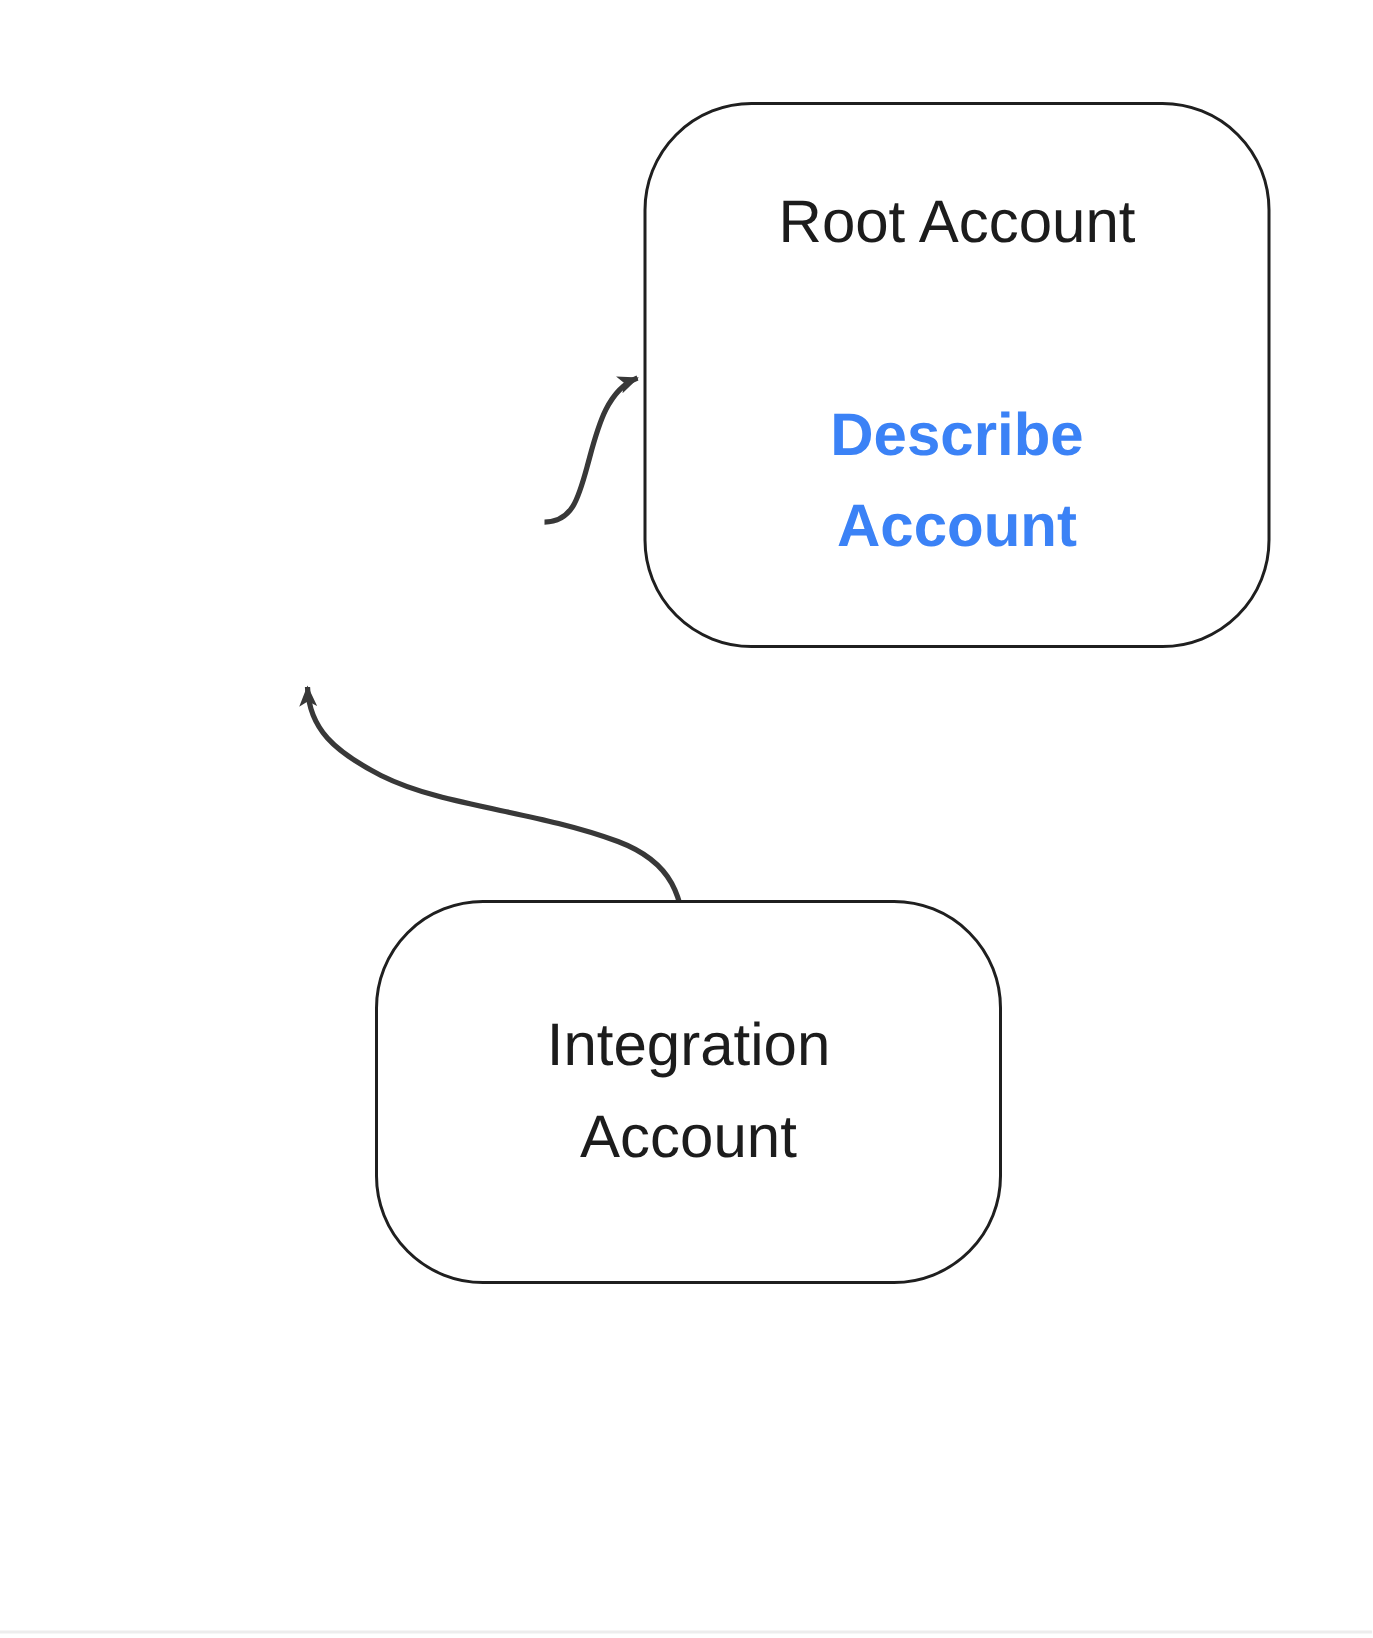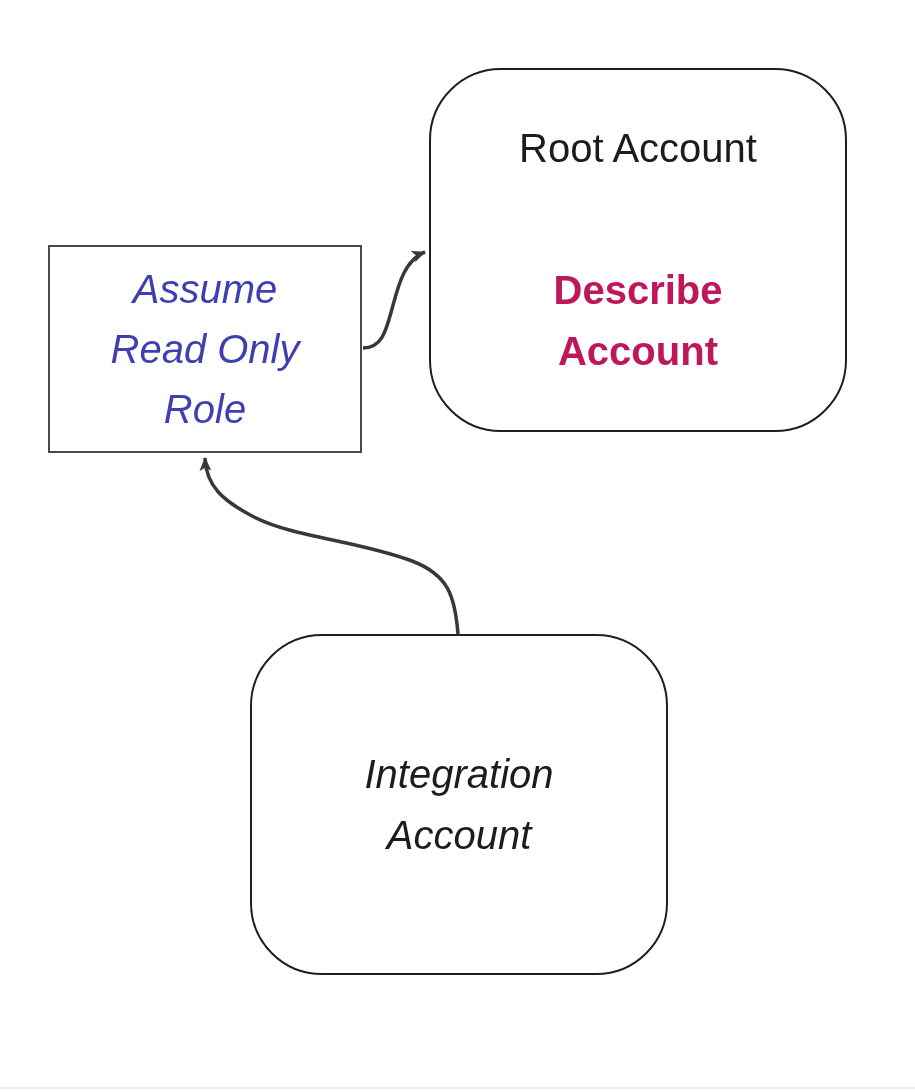--- a/index.html
+++ b/index.html
@@ -44,21 +44,21 @@
   .node-title {
     font-size: 40px;
     line-height: 61px;
     color: #1c1c1c;
     white-space: pre-line;
   }
   .node-action {
     font-size: 40px;
     line-height: 61px;
     font-weight: bold;
-    color: #be185d;
+    color: #3b82f6;
     white-space: pre-line;
   }
   .node-action.gap-above {
     margin-top: 61px;
   }
   .assume-label {
     font-size: 40px;
     line-height: 60px;
     font-style: italic;
     color: #3f3fb2;
@@ -72,24 +72,23 @@
     gap: 20px;
   }
   #assume-node {
     left: 48px;
     top: 245px;
     width: 314px;
     height: 208px;
   }
   #integration-node {
     left: 250px;
-    top: 634px;
+    top: 600px;
     width: 418px;
-    height: 341px;
-    font-style: italic;
+    height: 256px;
   }
   .bottom-divider {
     position: absolute;
     left: 0;
     top: 1087px;
     width: 915px;
     height: 2px;
     background: #ededed;
   }
 </style>
@@ -107,25 +106,20 @@
     <path d="M 363 348 C 382 348, 386 331, 392 309 C 398 287, 404 260, 425 252" fill="none" stroke="#383838" stroke-width="3.5" marker-end="url(#arrowhead)"></path>
     <path d="M 458 634 C 455 597, 449 575, 412 561 C 355 540, 296 538, 254 517 C 223 501, 206 486, 205 458" fill="none" stroke="#383838" stroke-width="3.5" marker-end="url(#arrowhead)"></path>
   </svg>
 
   <div class="node rounded" id="root-node">
     <div class="node-title">Root Account</div>
     <div class="node-action gap-above">Describe
 Account</div>
   </div>
 
-  <div class="node rect" id="assume-node">
-    <div class="assume-label">Assume
-Read Only
-Role</div>
-  </div>
 
   <div class="node rounded" id="integration-node">
     <div class="node-title">Integration
 Account</div>
   </div>
 
   <div class="bottom-divider"></div>
 
 </div>
 

